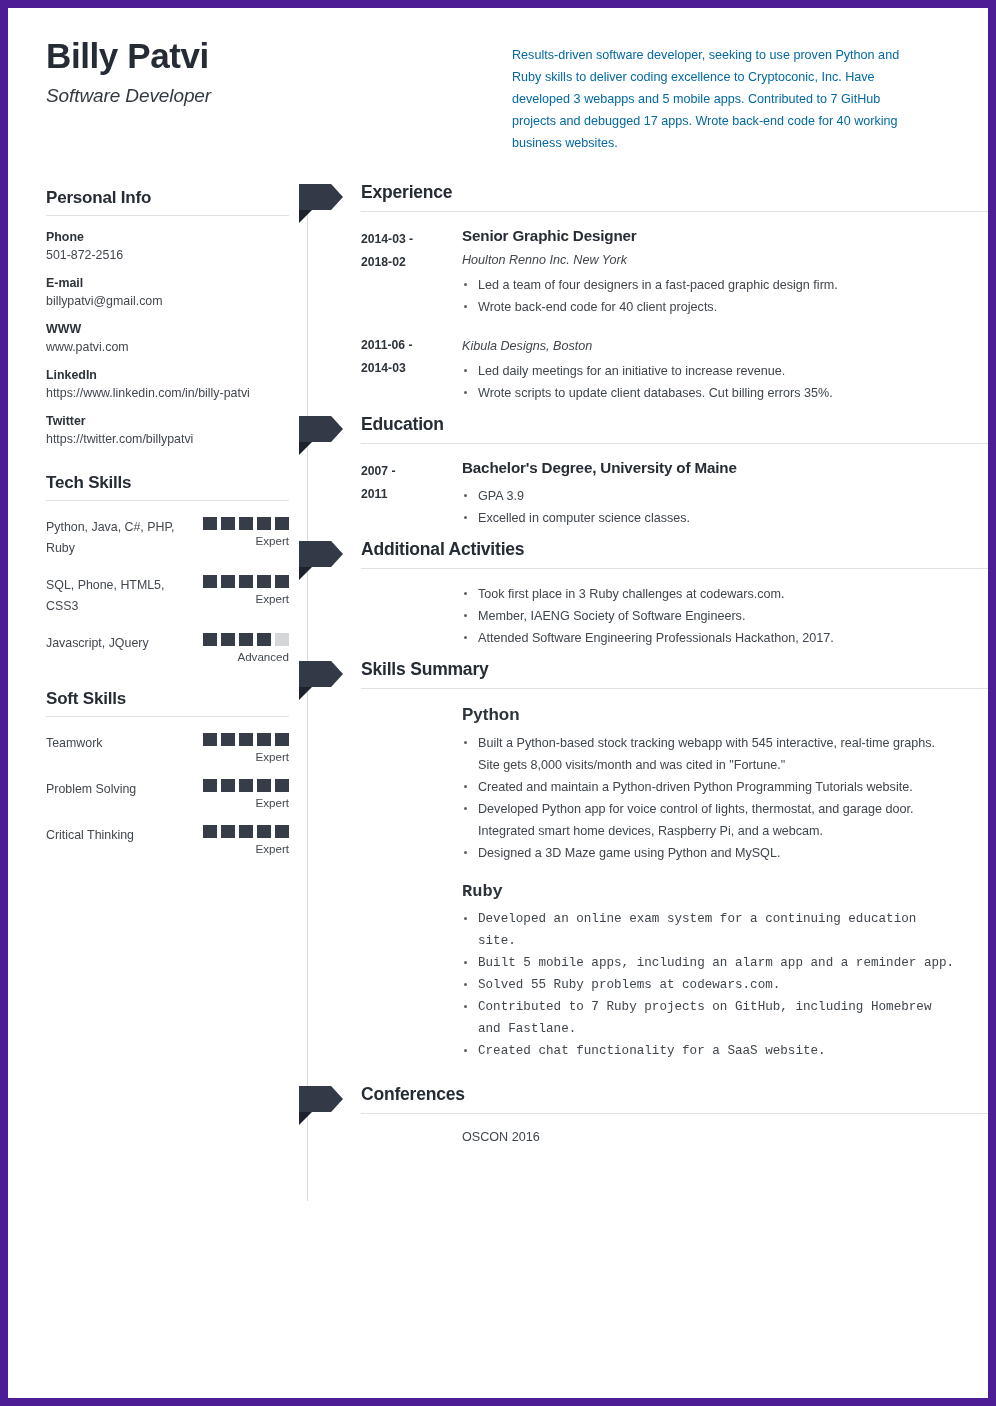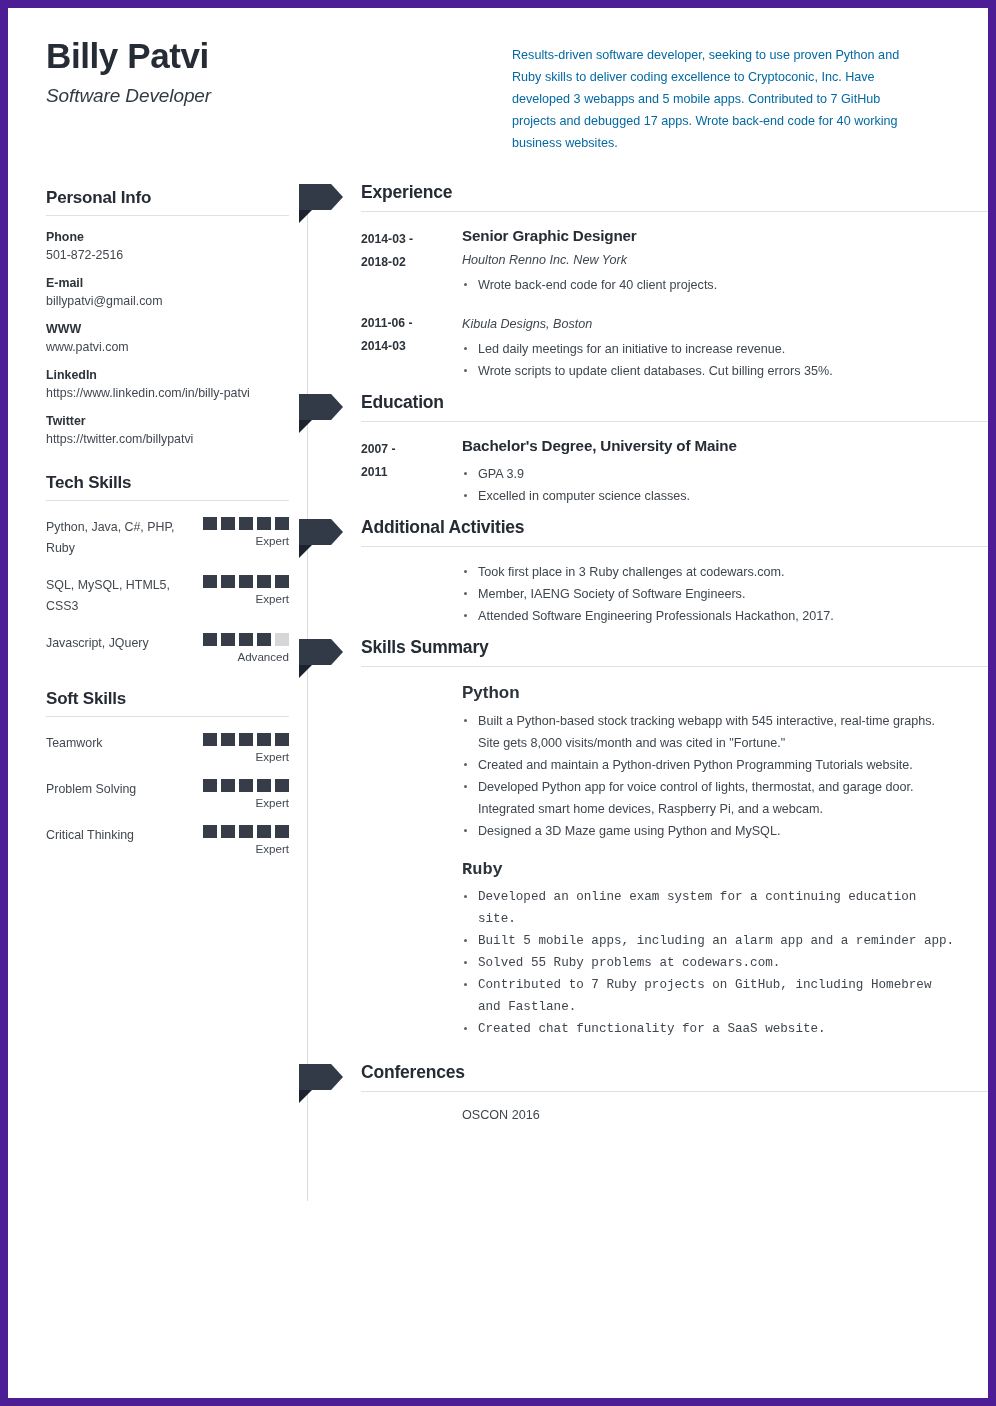--- a/index.html
+++ b/index.html
@@ -283,21 +283,21 @@
                 <span class="sq on"></span>
                 <span class="sq on"></span>
                 <span class="sq on"></span>
                 <span class="sq on"></span>
               </div>
             <div class="skill-level">Expert</div>
           </div>
         </div>
 
         <div class="skill-row">
-          <div class="skill-name">SQL, MySQL, HTML5, CSS3</div>
+          <div class="skill-name">SQL, Phone, HTML5, CSS3</div>
           <div class="skill-right">
             <div class="squares">
                 <span class="sq on"></span>
                 <span class="sq on"></span>
                 <span class="sq on"></span>
                 <span class="sq on"></span>
                 <span class="sq on"></span>
               </div>
             <div class="skill-level">Expert</div>
           </div>
@@ -378,20 +378,21 @@
 
         <div class="entry">
           <div class="entry-dates">
             <div>2014-03 -</div>
             <div>2018-02</div>
           </div>
           <div class="entry-main">
             <div class="entry-title">Senior Graphic Designer</div>
             <div class="entry-org">Houlton Renno Inc. New York</div>
             <ul class="bullets">
+                <li>Led a team of four designers in a fast-paced graphic design firm.</li>
                 <li>Wrote back-end code for 40 client projects.</li>
               </ul>
           </div>
         </div>
 
         <div class="entry">
           <div class="entry-dates">
             <div>2011-06 -</div>
             <div>2014-03</div>
           </div>

